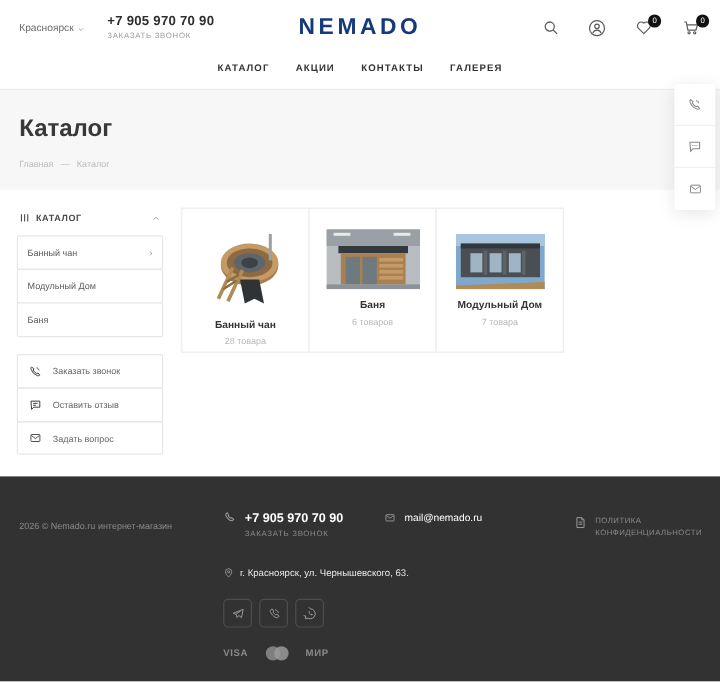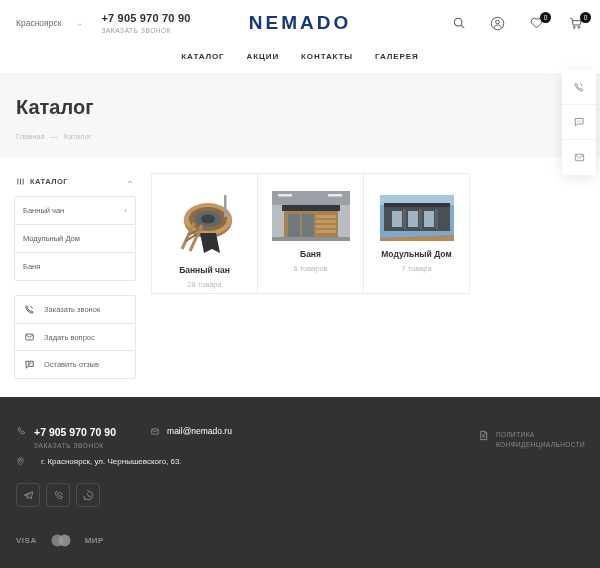--- a/index.html
+++ b/index.html
@@ -5,21 +5,21 @@
   * { margin:0; padding:0; box-sizing:border-box; }
   html,body { width:600px; height:568px; }
   body {
     font-family:"Liberation Sans", sans-serif;
     background:#fff; color:#333; position:relative; overflow:hidden;
   }
   svg { display:block; }
 
   
   .header-top { height:46px; display:flex; align-items:center; padding:0 16px; position:relative; }
-  .city { display:flex; align-items:flex-end; gap:15px; font-size:8.5px; color:#6b6b6b; cursor:pointer; }
+  .city { display:flex; align-items:flex-end; gap:3px; font-size:8.5px; color:#6b6b6b; cursor:pointer; }
   .city .chev { color:#9a9a9a; }
   .phone-block { margin-left:18px; }
   .phone-number { font-size:11px; font-weight:bold; color:#2e2e2e; letter-spacing:.2px; }
   .callback-link { margin-top:3px; font-size:6.5px; color:#9a9a9a; text-transform:uppercase; letter-spacing:.6px; cursor:pointer; }
   .logo { position:absolute; left:50%; transform:translateX(-50%); font-size:19px; font-weight:bold; letter-spacing:3px; color:#16387c; cursor:pointer;text-align:right; }
   .header-icons { margin-left:auto; display:flex; align-items:center; gap:24px; color:#5a5a5a; }
   .hicon { position:relative; cursor:pointer; }
   .badge { position:absolute; top:-4px; right:-7px; min-width:11px; height:11px; background:#111; color:#fff;
            border-radius:50%; font-size:6.5px; display:flex; align-items:center; justify-content:center; }
 
@@ -68,26 +68,26 @@
   .footer { position:absolute; left:0; right:0; bottom:0; height:171px; background:#323232; display:flex; padding:0 16px; }
   .f-col1 { width:170px; flex:none; padding-top:37px; }
   .copyright { font-size:7.5px; color:#8a8a8a; }
   .f-col2 { flex:1; padding-top:29px; }
   .f-row1 { display:flex; gap:34px; align-items:flex-start; }
   .f-phone-group { display:flex; gap:8px; }
   .f-phone { font-size:10.5px; font-weight:bold; color:#fff; }
   .f-callback { margin-top:4px; font-size:6.5px; color:#8a8a8a; text-transform:uppercase; letter-spacing:.6px; cursor:pointer; }
   .f-email-group { display:flex; gap:7px; align-items:center; cursor:pointer; }
   .f-email { font-size:8.5px; color:#fff; }
-  .f-addr { margin-top:7px; display:flex; gap:16px; align-items:center; font-size:8px; color:#e8e8e8; }
+  .f-addr { margin-top:23px; display:flex; gap:5px; align-items:center; font-size:8px; color:#e8e8e8; }
   .f-ic { color:#9a9a9a; flex:none; }
   .f-social { margin-top:16px; display:flex; gap:6px; }
   .soc-btn { width:24px; height:24px; border:1px solid #4d4d4d; border-radius:4px; display:flex;
              align-items:center; justify-content:center; color:#9a9a9a; cursor:pointer; }
-  .f-pay { margin-top:27px; display:flex; gap:13px; align-items:center; color:#8a8a8a; }
+  .f-pay { margin-top:15px; display:flex; gap:13px; align-items:center; color:#8a8a8a; }
   .pay-word { font-size:8px; font-weight:bold; letter-spacing:.5px; }
   .f-col3 { width:106px; flex:none; padding-top:33px; }
   .privacy { display:flex; gap:7px; align-items:flex-start; cursor:pointer; }
   .privacy-text { font-size:6.5px; color:#8a8a8a; text-transform:uppercase; letter-spacing:.4px; line-height:1.6; }
 </style>
 </head>
 <body>
 
 <div class="header-top">
   <div class="city">
@@ -184,36 +184,36 @@
         <span class="aicon">
           <svg width="11" height="11" viewBox="0 0 24 24" fill="none" stroke="currentColor" stroke-width="1.8">
               <path d="M5 4c-1 1-1.5 2.5-.7 4.6a18 18 0 0 0 11 11c2.1.8 3.6.3 4.6-.7l-3-4-2.6 1a13 13 0 0 1-6.3-6.3l1-2.6Z"></path>
               <path d="M14 5.5c2.5.5 4 2 4.5 4.5"></path>
             </svg>
         </span>
         <span>Заказать звонок</span>
       </div>
       <div class="side-action">
         <span class="aicon">
-          <svg width="11" height="10" viewBox="0 0 24 24" fill="none" stroke="currentColor" stroke-width="1.8">
-              <rect x="3" y="5" width="18" height="14" rx="1.5"></rect>
-              <polyline points="4 7 12 13 20 7"></polyline>
-            </svg>
-        </span>
-        <span>Задать вопрос</span>
-      </div>
-      <div class="side-action">
-        <span class="aicon">
           <svg width="11" height="11" viewBox="0 0 24 24" fill="none" stroke="currentColor" stroke-width="1.8">
               <path d="M4 5h16v11H9l-4 4z"></path>
               <line x1="8" y1="9" x2="16" y2="9"></line>
               <line x1="8" y1="12.5" x2="13" y2="12.5"></line>
             </svg>
         </span>
         <span>Оставить отзыв</span>
+      </div>
+      <div class="side-action">
+        <span class="aicon">
+          <svg width="11" height="10" viewBox="0 0 24 24" fill="none" stroke="currentColor" stroke-width="1.8">
+              <rect x="3" y="5" width="18" height="14" rx="1.5"></rect>
+              <polyline points="4 7 12 13 20 7"></polyline>
+            </svg>
+        </span>
+        <span>Задать вопрос</span>
       </div>
     </div>
   </div>
 
   <div class="cards">
 
     <div class="card">
       <div class="card-img">
         <svg width="62" height="66" viewBox="0 0 62 66">
           <ellipse cx="34" cy="30" rx="24" ry="17" fill="#a97b4e"></ellipse>
@@ -305,20 +305,23 @@
   </div>
   <div class="float-cell">
     <svg width="13" height="11" viewBox="0 0 24 24" fill="none" stroke="currentColor" stroke-width="1.8">
         <rect x="3" y="5" width="18" height="14" rx="1.5"></rect>
         <polyline points="4 7 12 13 20 7"></polyline>
       </svg>
   </div>
 </div>
 
 <div class="footer">
+  <div class="f-col1">
+    <div class="copyright">2026 © Nemado.ru интернет-магазин</div>
+  </div>
 
   <div class="f-col2">
     <div class="f-row1">
       <div class="f-phone-group">
         <span class="f-ic">
           <svg width="10" height="10" viewBox="0 0 24 24" fill="none" stroke="currentColor" stroke-width="2">
               <path d="M8 3 5 6c-1 4 7 14 13 13l3-3-4-3-2 1c-2-1-4-3-5-5l1-2Z"></path>
             </svg>
         </span>
         <div>

